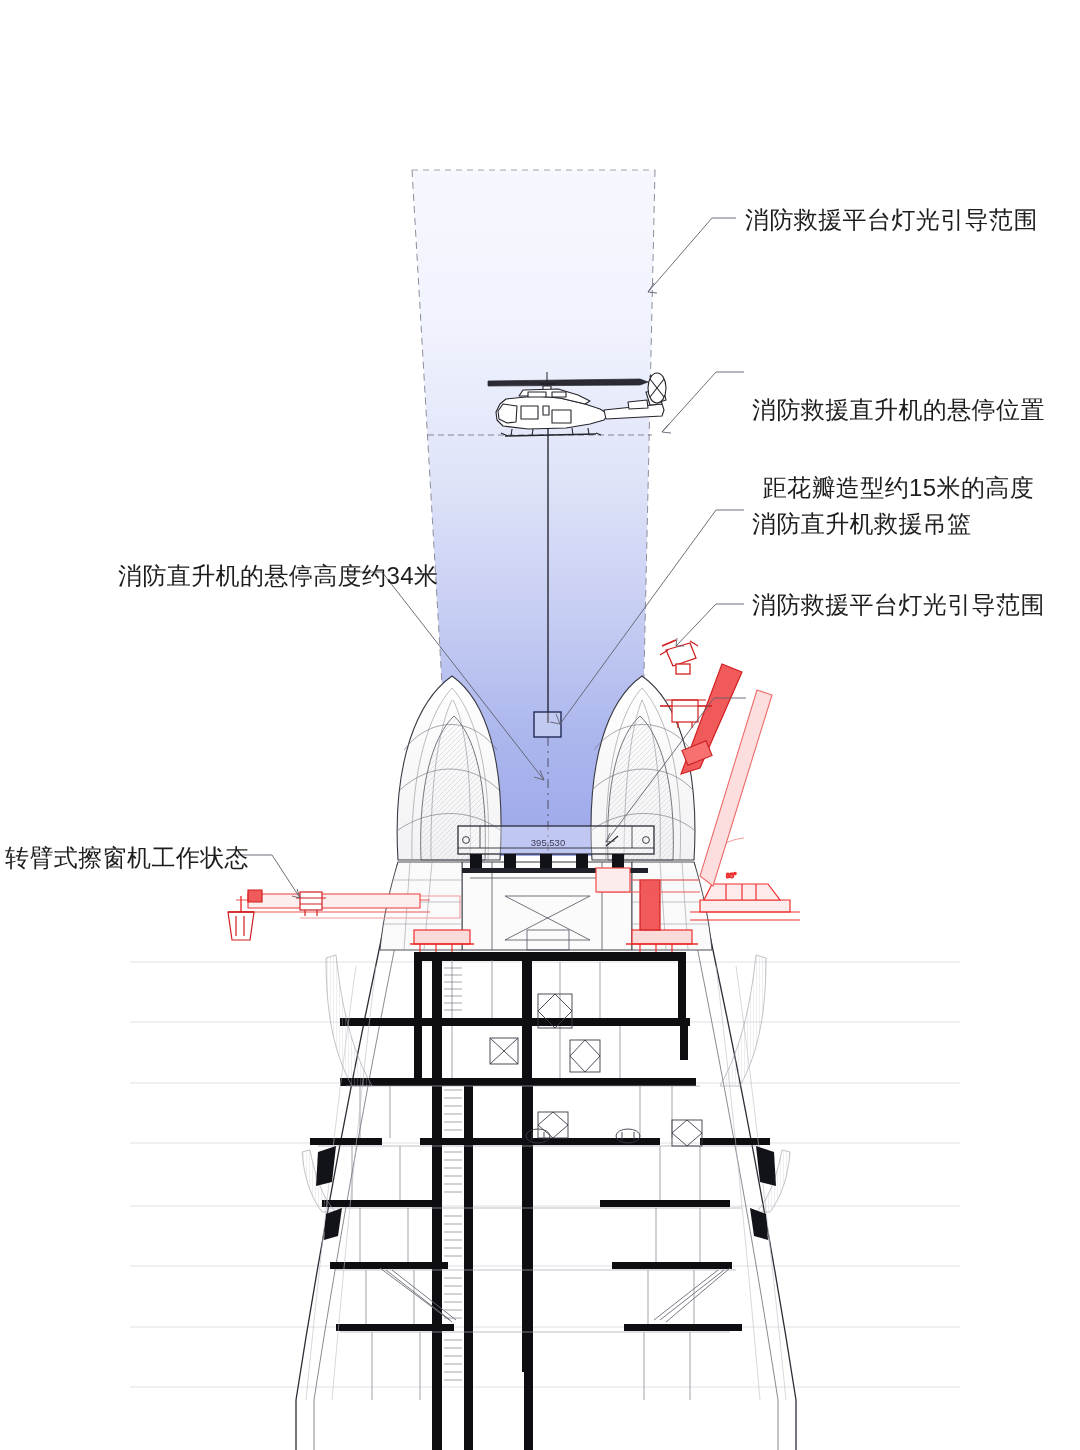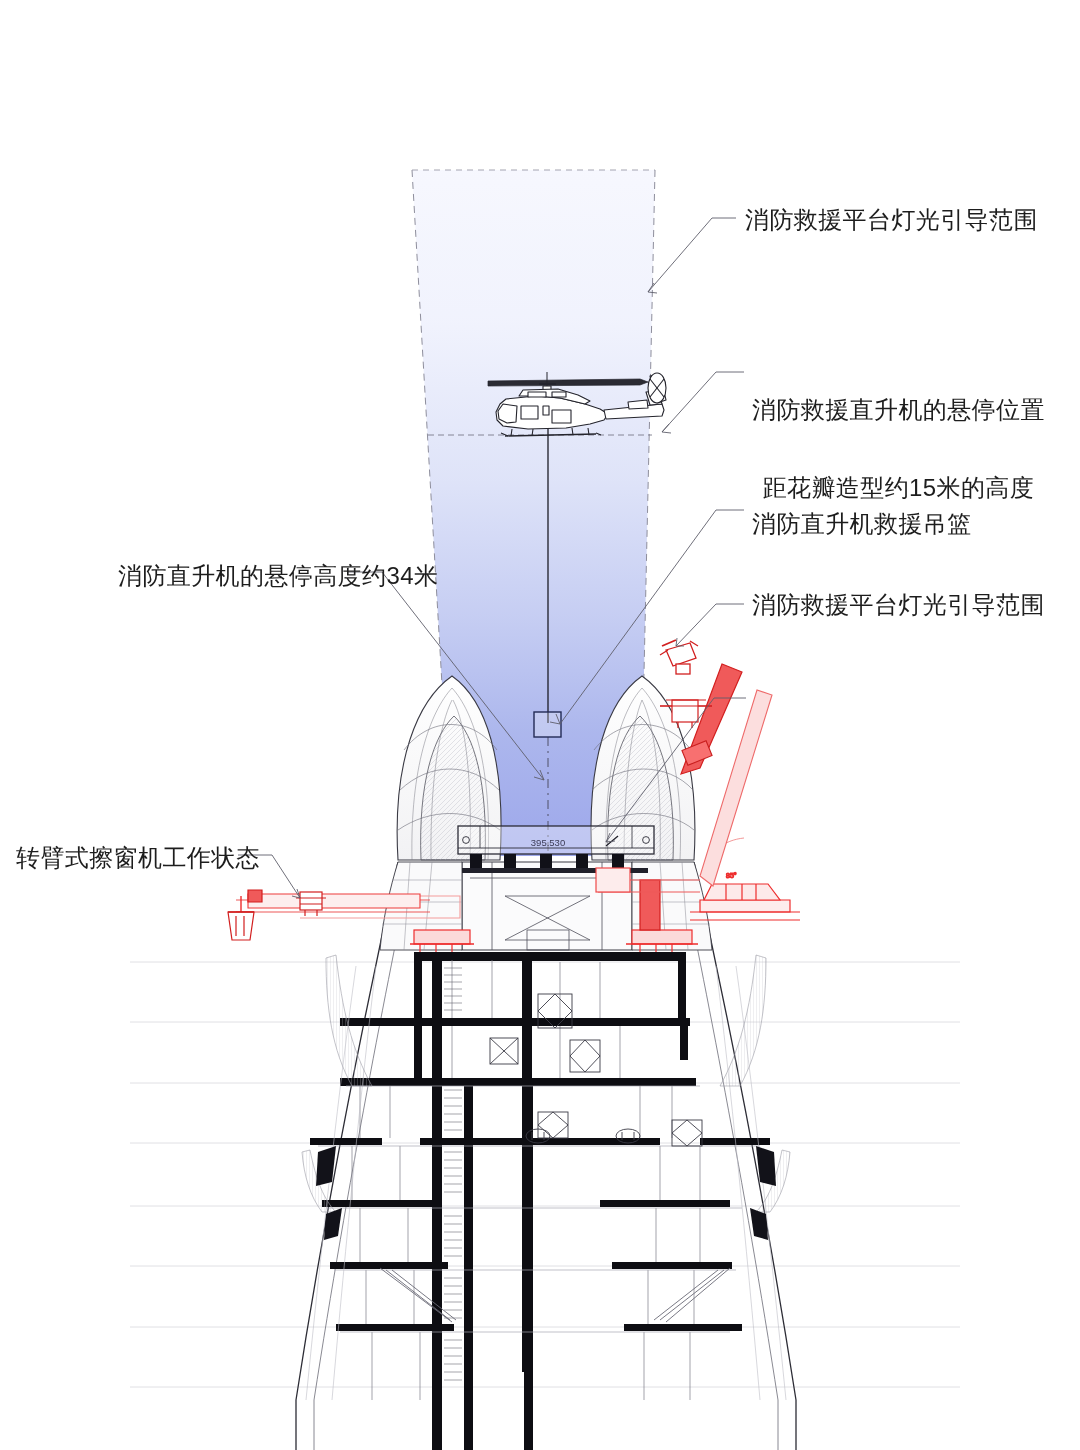--- a/index.html
+++ b/index.html
@@ -403,15 +403,15 @@
   <div>距花瓣造型约15米的高度</div>
 </div>
 
 <div class="anno right" style="left:752px;top:511px;"><span>消防直升机救援吊篮</span></div>
 
 <div class="anno right" style="left:752px;top:592px;"><span>消防救援平台灯光引导范围</span></div>
 
 
 <div class="anno left" style="left:88px;top:563px;margin-left:30px;"><span>消防直升机的悬停高度约34米</span></div>
 
-<div class="anno left" style="left:16px;top:845px;"><span>转臂式擦窗机工作状态</span></div>
+<div class="anno left" style="left:5px;top:845px;"><span>转臂式擦窗机工作状态</span></div>
 
 </div>
 
 </body></html>

